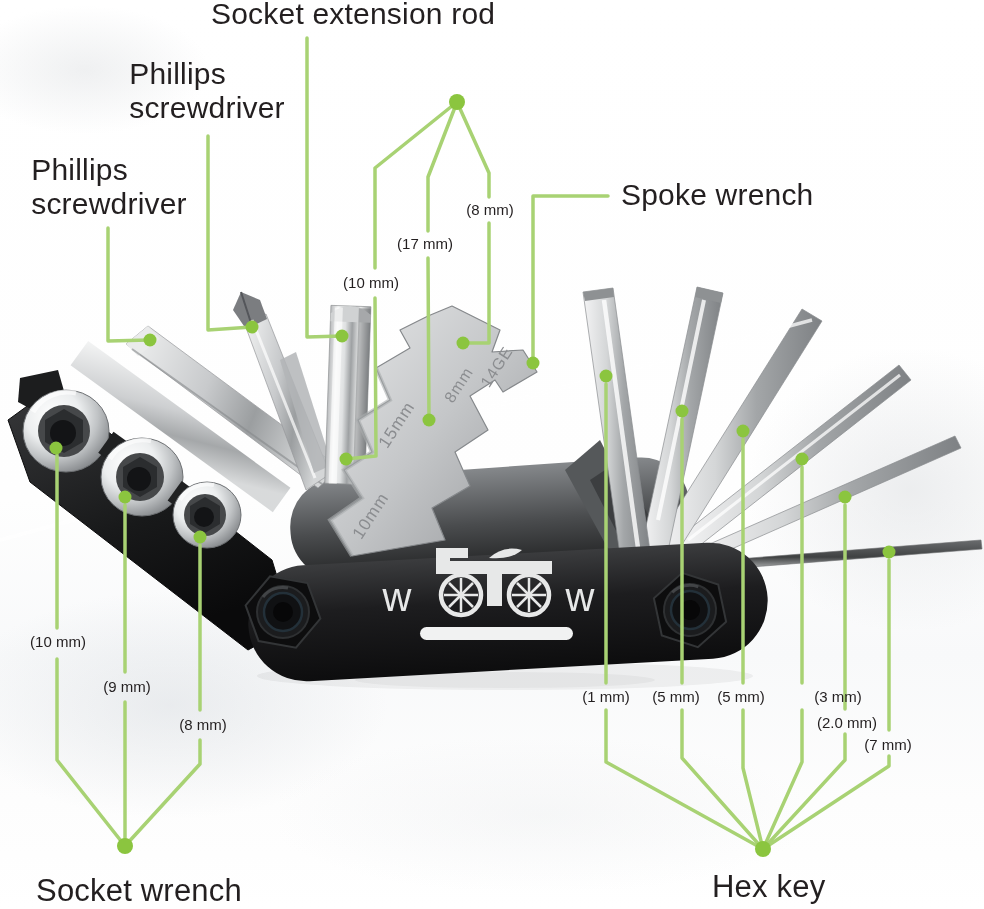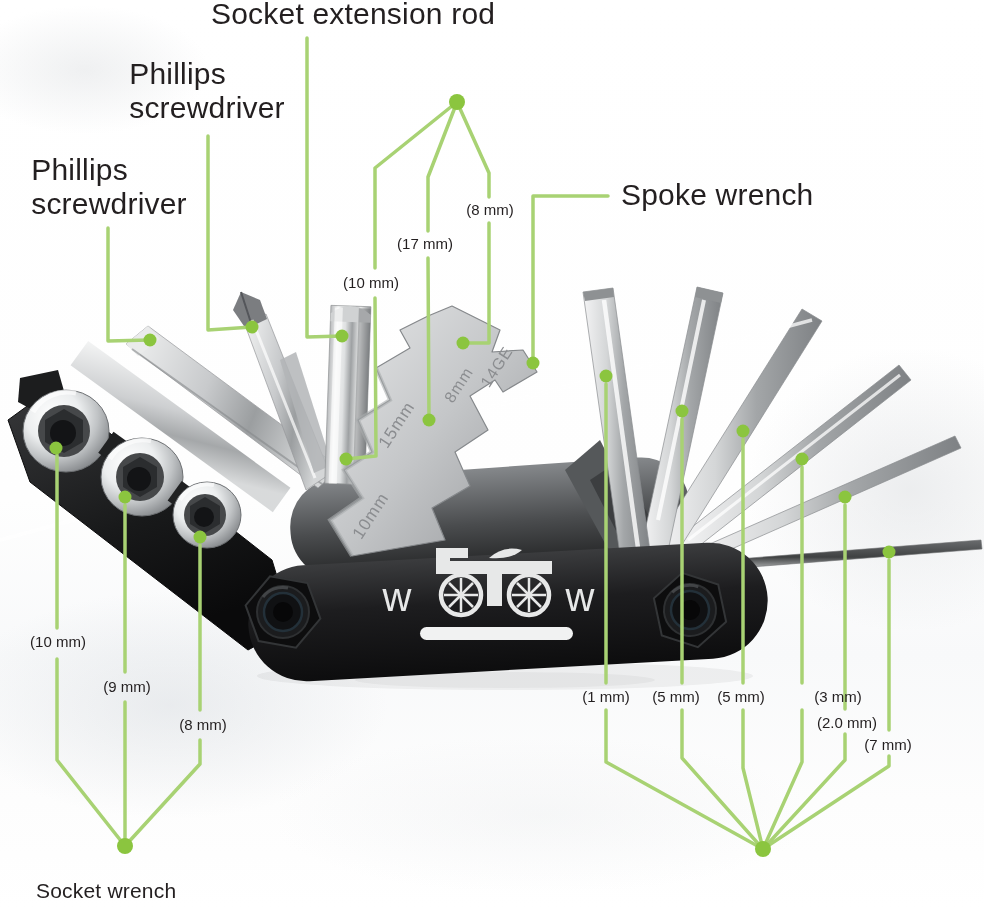--- a/index.html
+++ b/index.html
@@ -265,21 +265,22 @@
       <circle cx="763" cy="849" r="8"></circle>
     </g>
   </svg>
 
   <div class="lbl" style="left:211px; top:-3px;">Socket extension rod</div>
   <div class="lbl center" style="left:207px; top:57px;">Phillips
 screwdriver</div>
   <div class="lbl center" style="left:109px; top:153px;">Phillips
 screwdriver</div>
   <div class="lbl" style="left:621px; top:178px;">Spoke wrench</div>
-  <div class="lbl" style="left:36px; top:874px; font-size:21px;">Socket wrench</div>
+  <div class="lbl" style="left:36px; top:874px; font-size:31px;">Socket wrench</div>
+  <div class="lbl" style="left:712px; top:870px; font-size:31px;">Hex key</div>
 
   <div class="sz" style="left:490px; top:197px;">(8 mm)</div>
   <div class="sz" style="left:425px; top:231px;">(17 mm)</div>
   <div class="sz" style="left:371px; top:270px;">(10 mm)</div>
 
   <div class="sz" style="left:58px; top:629px;">(10 mm)</div>
   <div class="sz" style="left:127px; top:674px;">(9 mm)</div>
   <div class="sz" style="left:203px; top:712px;">(8 mm)</div>
 
   <div class="sz" style="left:606px; top:684px;">(1 mm)</div>

